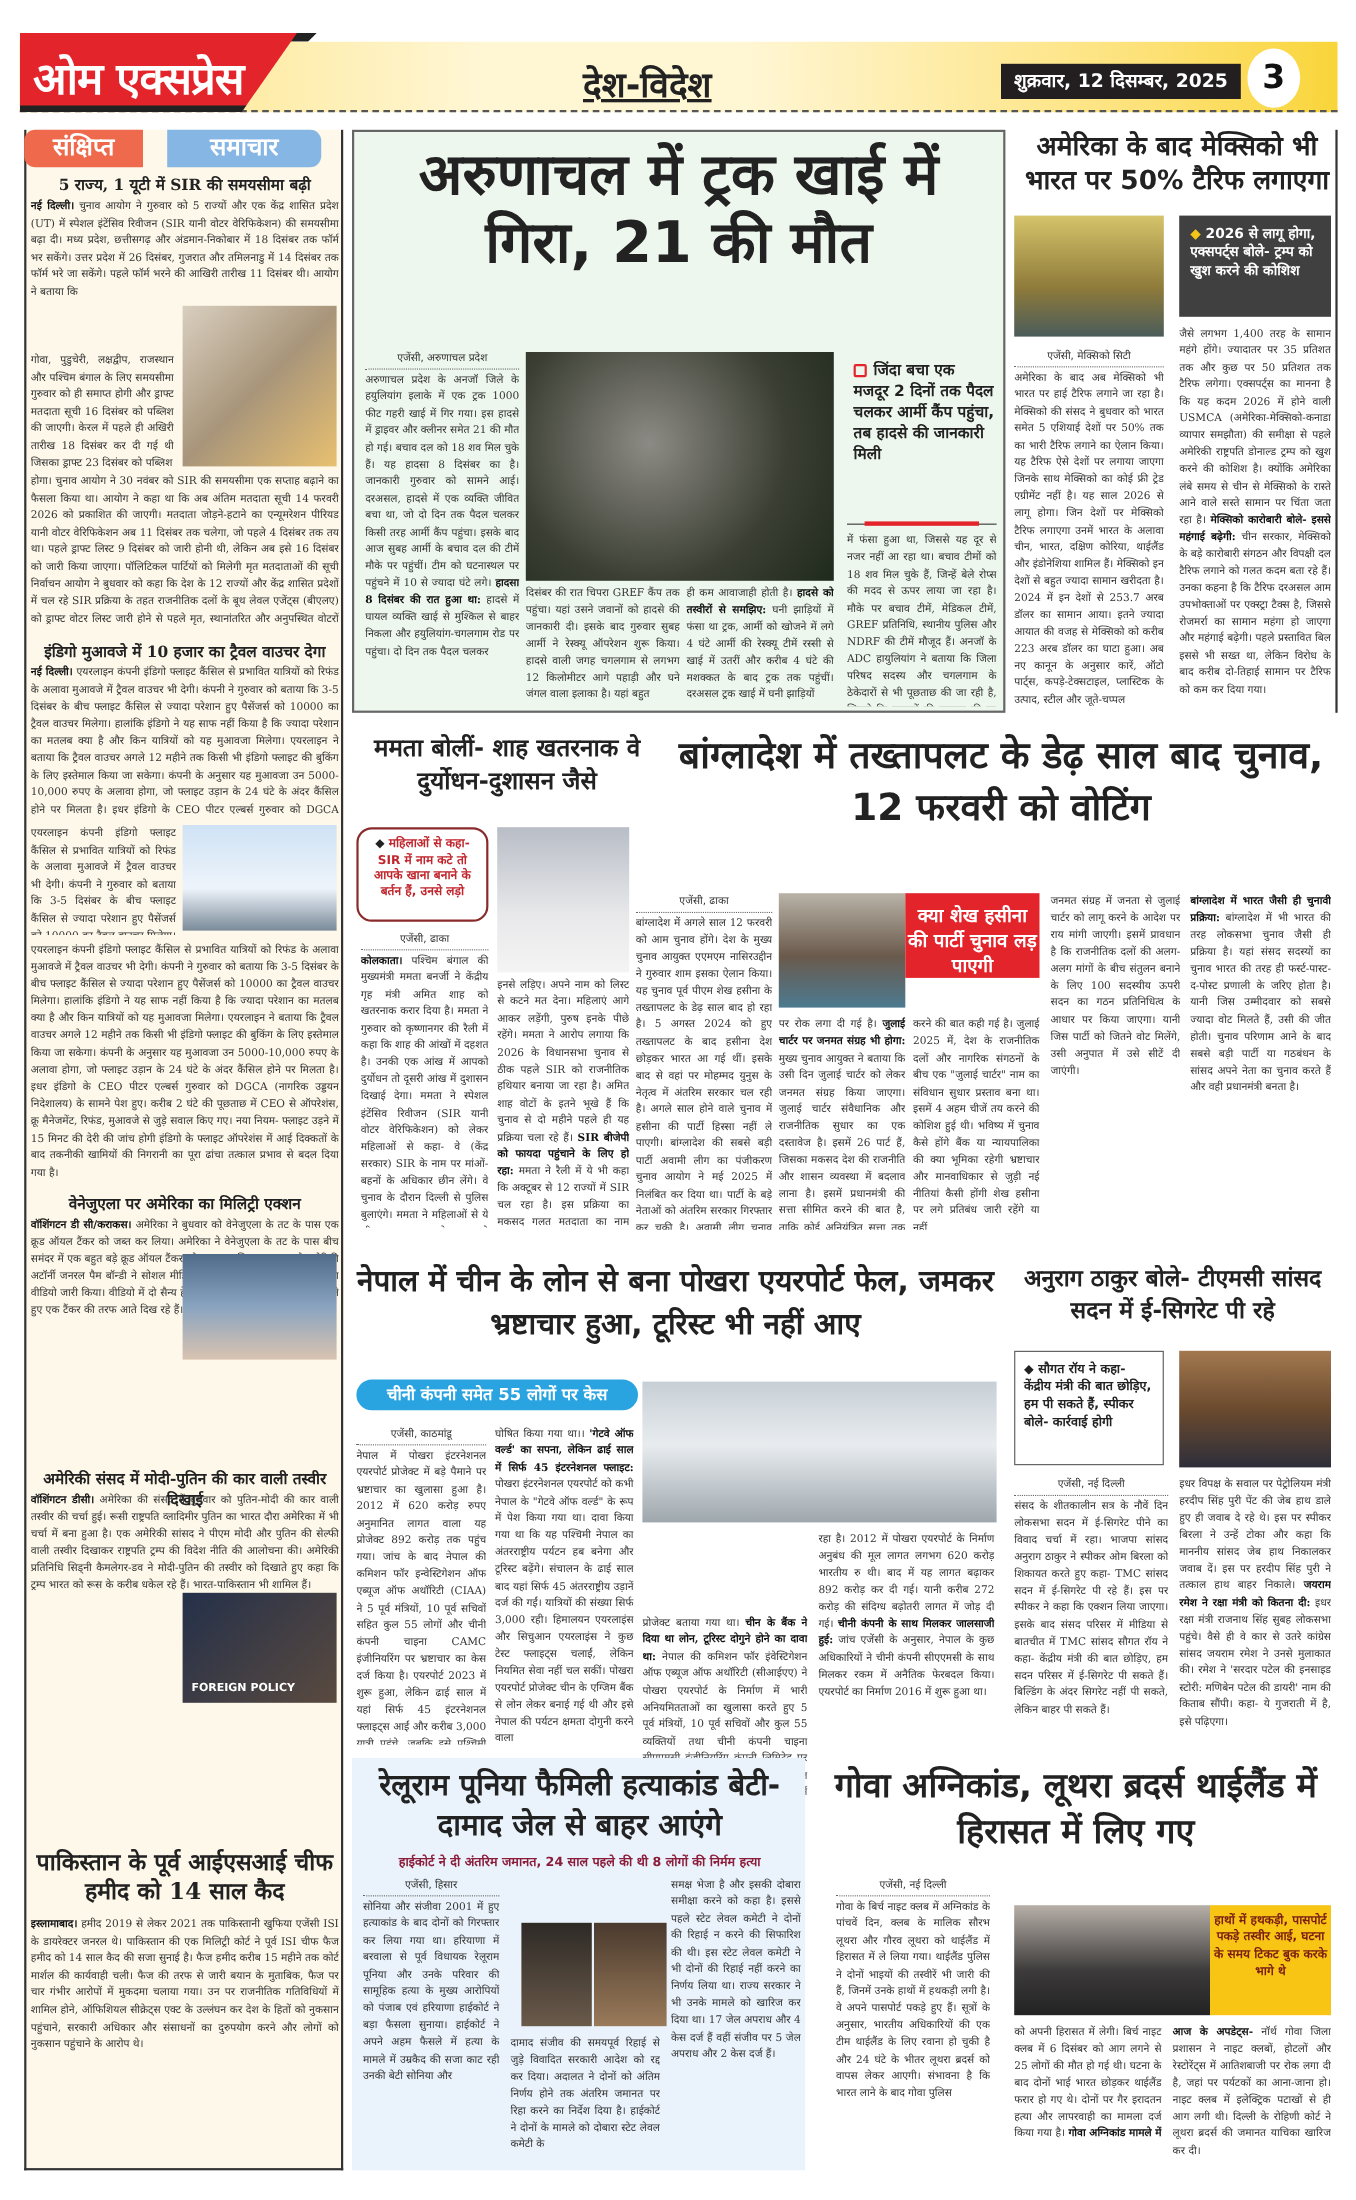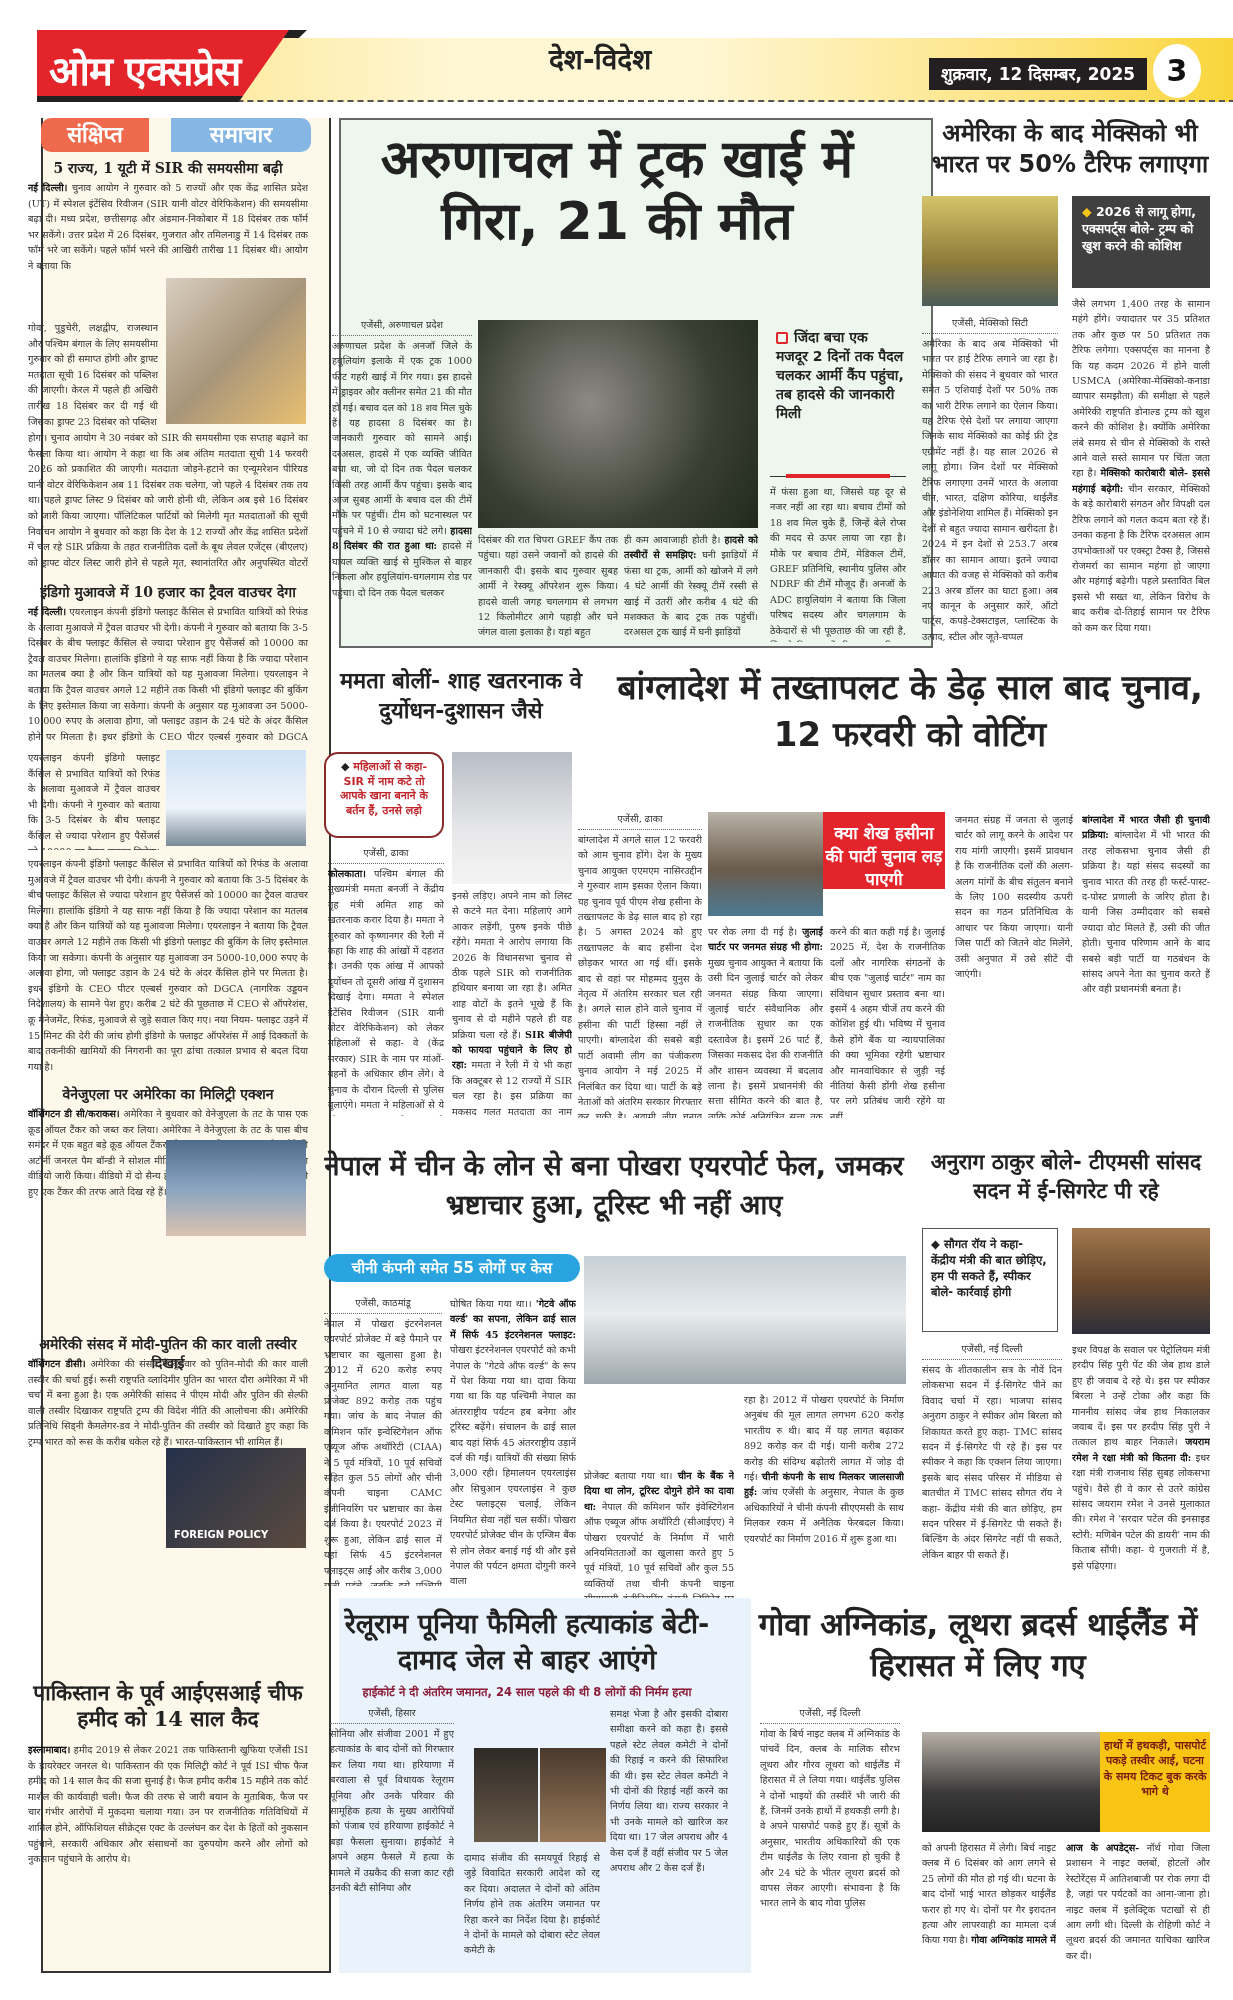--- a/index.html
+++ b/index.html
@@ -1,26 +1,26 @@
 <!DOCTYPE html>
 <html><head>
 <meta charset="utf-8">
 <style>
   * { box-sizing: border-box; margin: 0; padding: 0; }
   html, body { width: 1233px; height: 2000px; background: #ffffff; overflow: hidden; }
   body { font-family: "DejaVu Serif", serif; color: #222; position: relative; }
-  .abs { position: absolute; margin-left: 19px; }
+  .abs { position: absolute; }
   .sans { font-family: "DejaVu Sans", "Liberation Sans", sans-serif; }
 
   
   #masthead { left: 18px; top: 38px; width: 1198px; height: 64px; background: linear-gradient(90deg, #fde27a 0%, #fff6d4 35%, #fff6d4 55%, #fde27a 85%, #f9d53a 100%); border-bottom: 2px dashed #555; }
   #brand { left: 18px; top: 30px; width: 252px; height: 72px; background: #e3242b; clip-path: polygon(0 0, 100% 0, 80% 100%, 0 100%); box-shadow: 0 -6px 0 #222 inset; }
   #brand-shadow { left: 18px; top: 30px; width: 270px; height: 8px; background: #222; clip-path: polygon(0 0, 100% 0, 97% 100%, 0 100%); }
   #brand-text { left: 30px; top: 42px; color: #fff; font-size: 40px; font-weight: bold; letter-spacing: -1px; }
-  #section-title { left: 530px; top: 39px; font-size: 28px; color: #222; font-weight: bold; }
+  #section-title { left: 530px; top: 54px; font-size: 32px; color: #222; font-weight: bold; text-decoration: underline; }
   #date-box { left: 910px; top: 58px; width: 218px; height: 32px; background: #231f20; color: #fff; font-size: 17px; line-height: 32px; text-align: center; font-weight: bold; }
   #page-num { left: 1134px; top: 44px; width: 48px; height: 54px; border-radius: 50%; background: #fff; color: #111; font-size: 30px; font-weight: bold; text-align: center; line-height: 54px; }
 
   
   #left-col { left: 22px; top: 118px; width: 290px; height: 1855px; background: #fdf8ea; border: 2px solid #333; border-top: none; }
   #brief-tab-a { left: 22px; top: 118px; width: 108px; height: 34px; background: #ef6a4c; color: #fff; font-size: 22px; font-weight: bold; text-align: center; line-height: 34px; border-radius: 10px 0 0 10px; }
   #brief-tab-b { left: 152px; top: 118px; width: 140px; height: 34px; background: #86b6e4; color: #fff; font-size: 22px; font-weight: bold; text-align: center; line-height: 34px; border-radius: 0 10px 10px 0; }
   .brief-head { position: absolute; left: 28px; width: 280px; text-align: center; font-weight: bold; font-size: 14px; color: #222; }
   .brief-head.big { font-size: 21px; line-height: 1.25; }
   .brief-body { position: absolute; left: 28px; width: 280px; font-size: 9.6px; line-height: 15.6px; text-align: justify; color: #333; }

